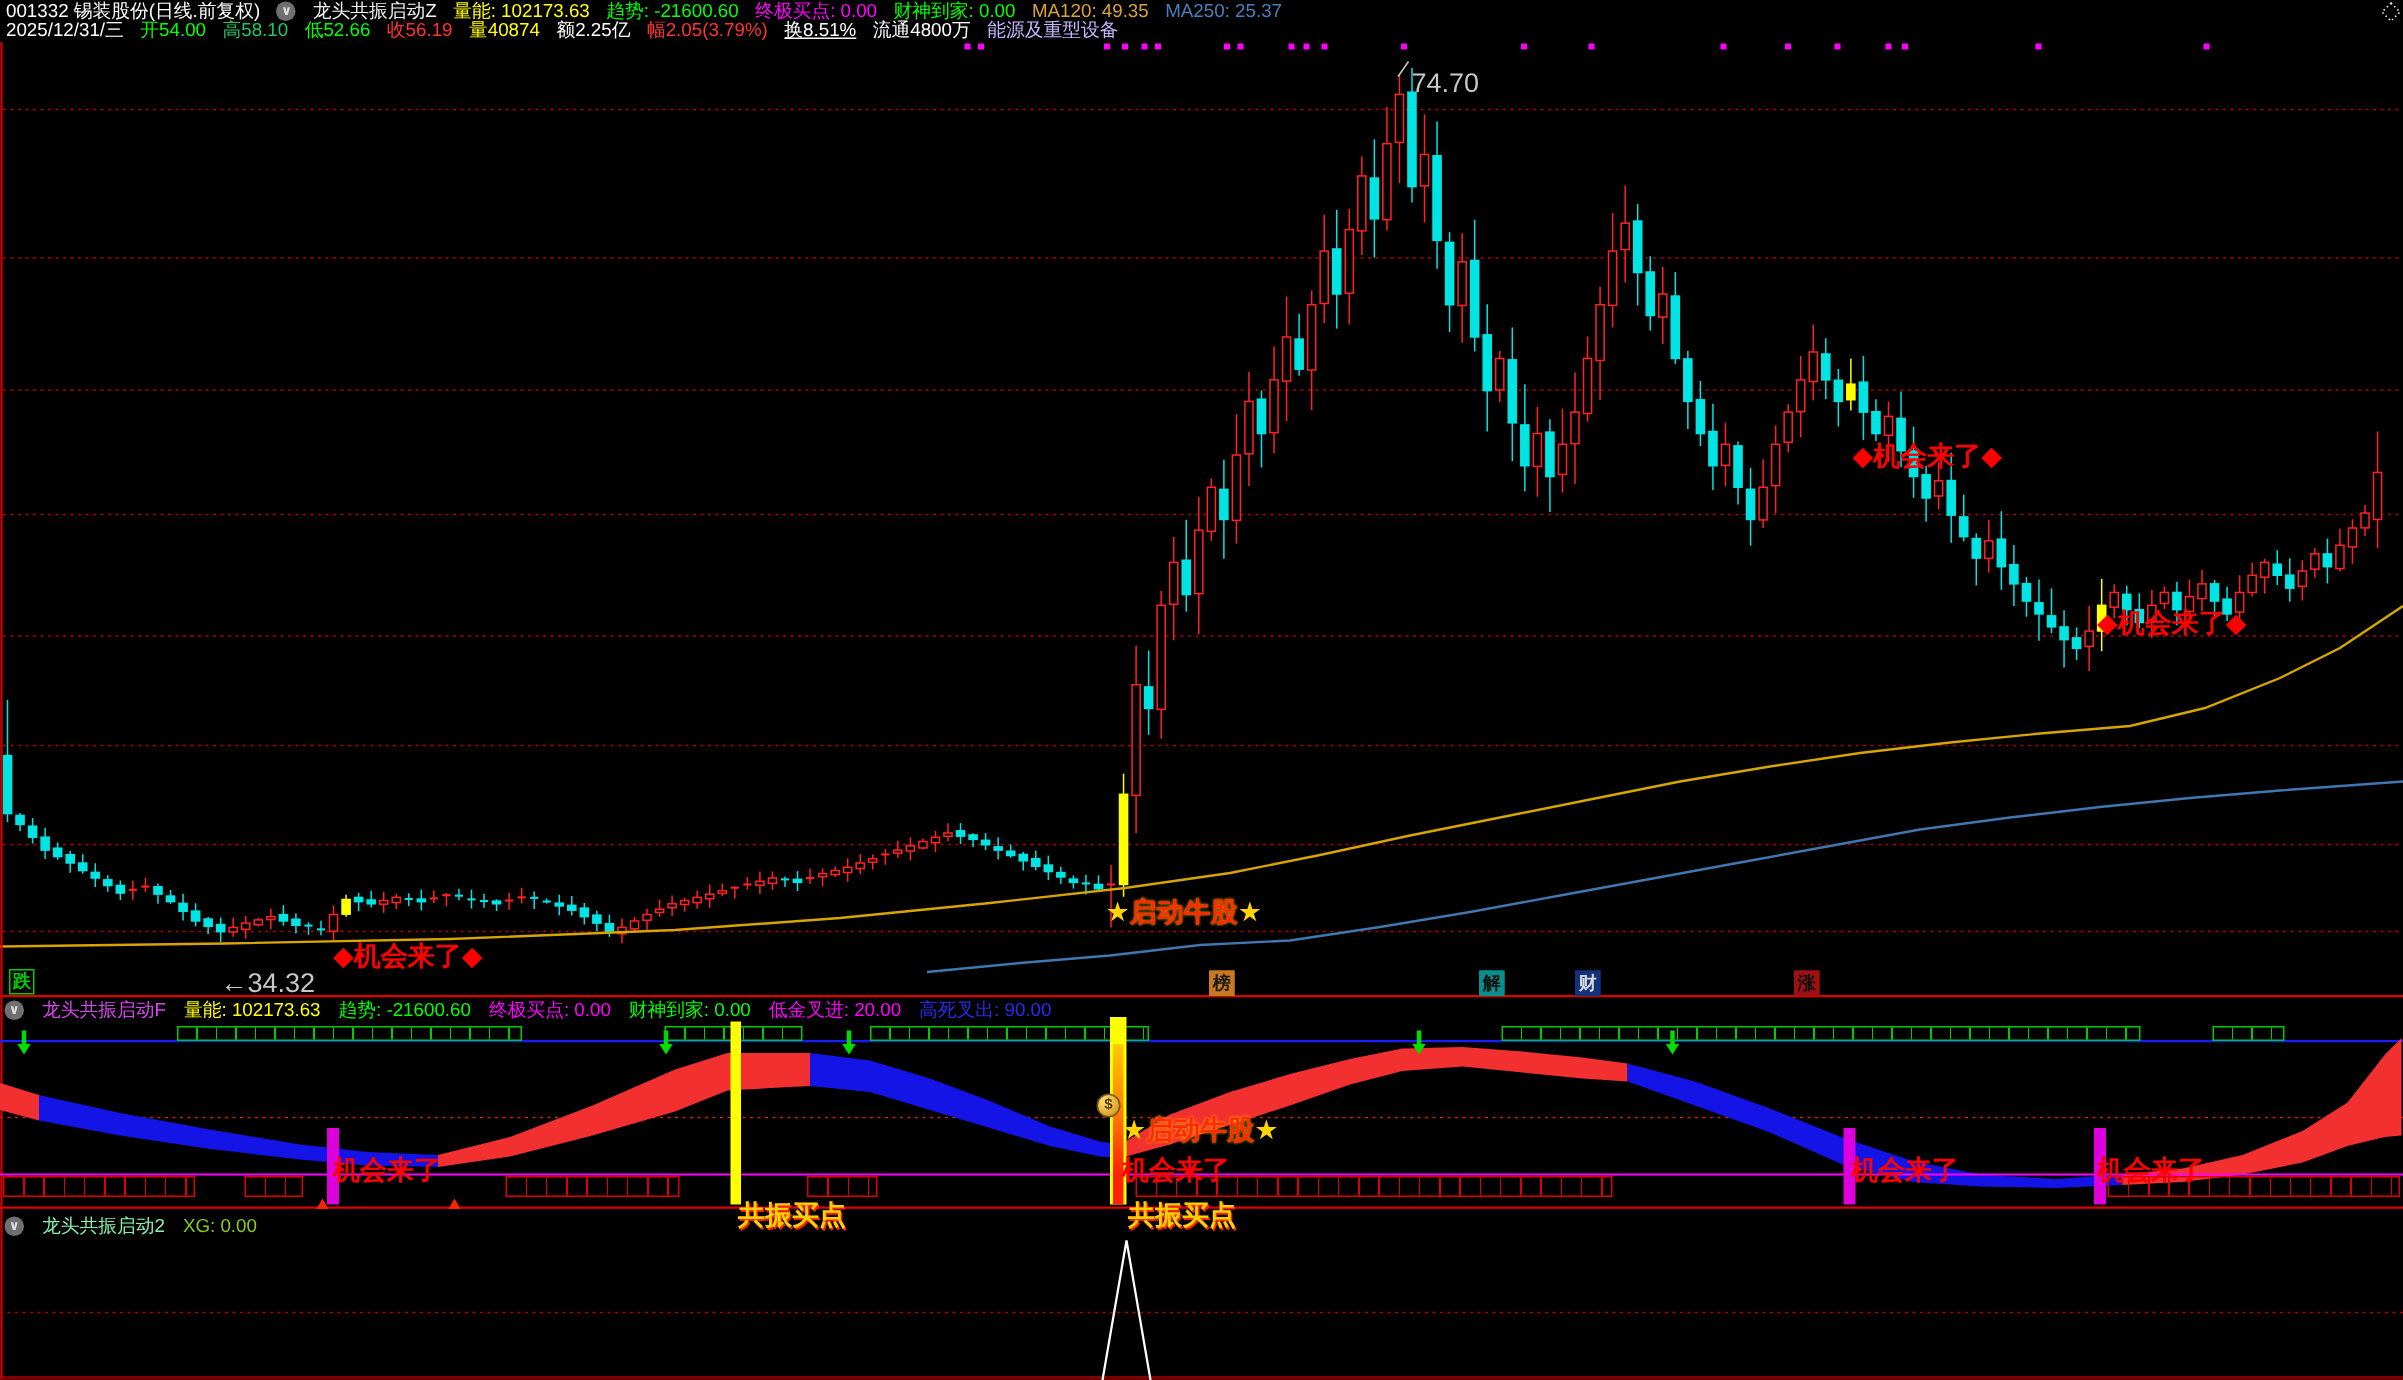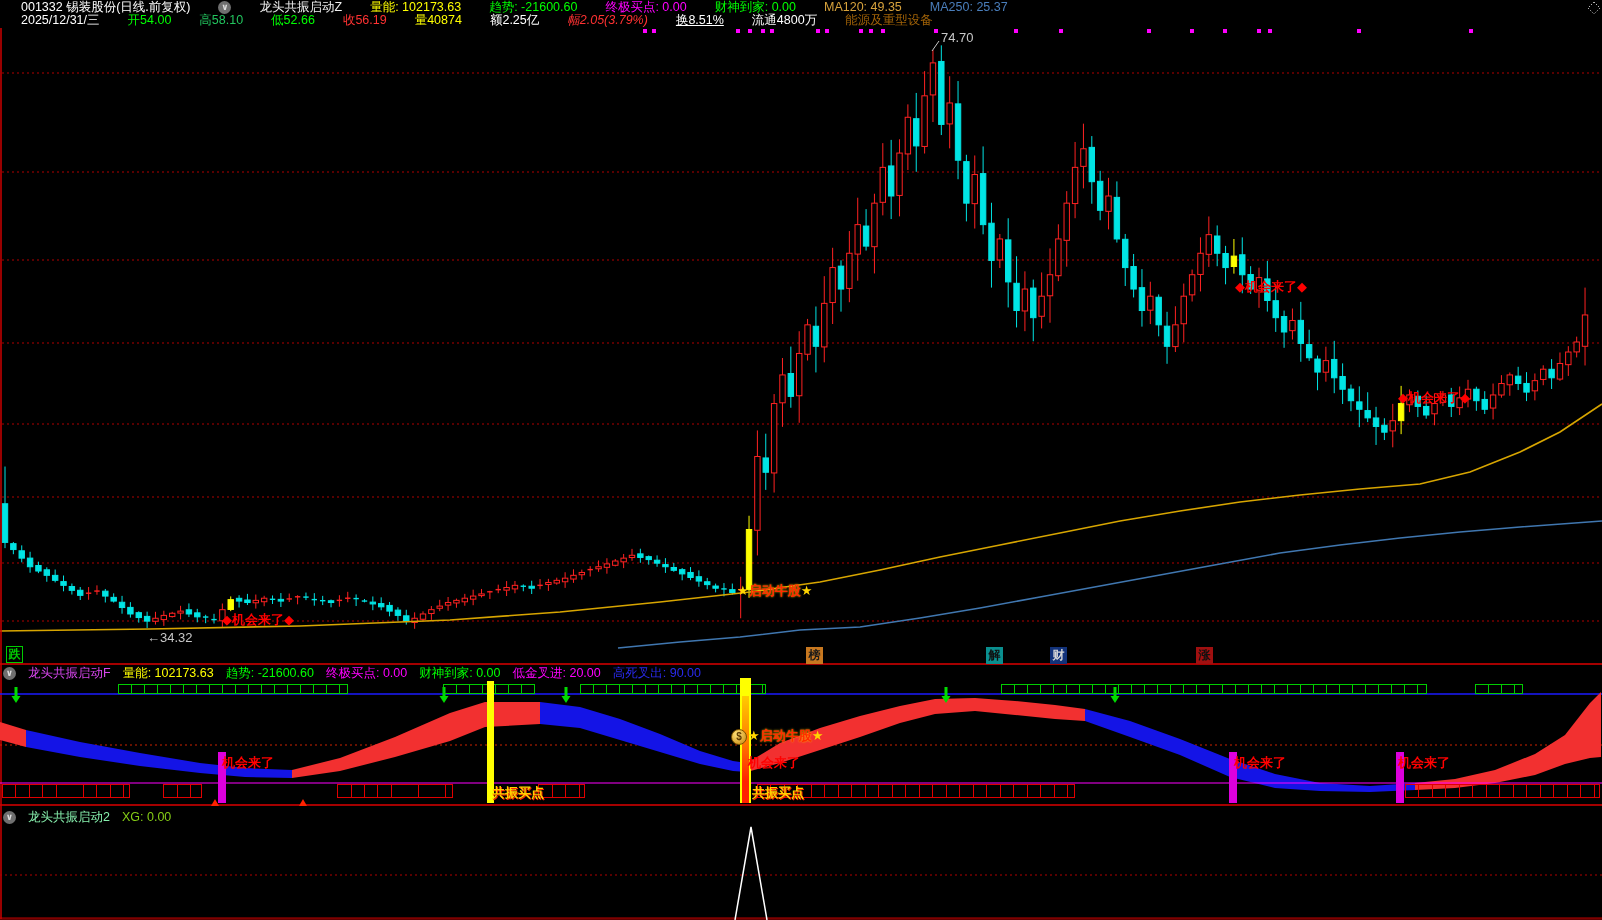--- a/index.html
+++ b/index.html
@@ -2,32 +2,32 @@
 <html><head>
 <meta charset="utf-8">
 <style>
   html,body{margin:0;padding:0;background:#000;}
   body{width:1602px;height:920px;position:relative;overflow:hidden;
        font-family:"Liberation Sans","DejaVu Sans",sans-serif;}
   #stage{position:absolute;left:0;top:0;width:1602px;height:920px;background:#000;}
   #chart-svg{position:absolute;left:0;top:0;}
   .hrow{position:absolute;left:4px;display:flex;gap:11px;white-space:nowrap;
         font-size:12.5px;line-height:13px;align-items:center;}
-  .hrow span{display:inline-block;margin-left:17px;}
+  .hrow span{display:inline-block;}
   .circle-icon{width:13px;height:13px;border-radius:50%;background:#6f6f6f;
         color:#dcdcdc;font-size:9px;line-height:12px;text-align:center;font-weight:bold;}
   .panel-head{position:absolute;left:3px;display:flex;gap:12px;font-size:12.5px;
         line-height:14px;align-items:center;white-space:nowrap;}
   .boxrow{position:absolute;box-sizing:border-box;}
   .boxrow.green{border:1px solid #00cc00;
         background:repeating-linear-gradient(90deg,transparent 0,transparent 12px,#00cc00 12px,#00cc00 13px);}
   .boxrow.red{border:1px solid #e00000;
         background:repeating-linear-gradient(90deg,transparent 0,transparent 12.5px,#e00000 12.5px,#e00000 13.5px);}
   .vbar{position:absolute;}
-  .lbl{position:absolute;font-size:13px;line-height:14px;white-space:nowrap;font-weight:bold;}
+  .lbl{position:absolute;font-size:18px;line-height:14px;white-space:nowrap;font-weight:bold;margin-top:17px;}
   .lbl.normal{font-weight:normal;}
   .star{color:#ffd400;}
   .wm{position:absolute;width:15px;height:15px;font-size:12px;line-height:15px;
       text-align:center;font-weight:bold;}
   .money-bag{position:absolute;width:14px;height:14px;border-radius:50%;
       background:radial-gradient(circle at 35% 30%,#ffe27a,#c8860a);
       border:1px solid #7a5200;color:#5c3a00;font-size:10px;line-height:14px;
       text-align:center;font-weight:bold;}
 </style>
 </head>
@@ -503,24 +503,24 @@
       <span style="color: rgb(74, 126, 187);">MA250: 25.37</span>
     </div>
   <div class="hrow" id="hrow2" style="top:14px">
       <span style="color: rgb(255, 255, 255);">2025/12/31/三</span>
       <span style="color: rgb(0, 255, 0);">开54.00</span>
       <span style="color: #22c55e; text-align: right;">高58.10</span>
       <span style="color: rgb(0, 255, 0); text-align: center;">低52.66</span>
       <span style="color: rgb(255, 50, 50);">收56.19</span>
       <span style="color: rgb(255, 255, 0);">量40874</span>
       <span style="color: rgb(255, 255, 255);">额2.25亿</span>
-      <span style="color: rgb(255, 50, 50); font-style: italic;">幅2.05(3.79%)</span>
+      <span style="color: rgb(255, 50, 50);">幅2.05(3.79%)</span>
       <span style="color: rgb(255, 255, 255); text-decoration: underline;">换8.51%</span>
       <span style="color: rgb(255, 255, 255); text-align: center;">流通4800万</span>
-      <span style="color: #a16207;">能源及重型设备</span>
+      <span style="color: #c4b5fd;">能源及重型设备</span>
     </div>
   <div id="overlay">
       <div class="boxrow green" style="left: 118px; top: 684px; width: 230px; height: 10px;"></div>
       <div class="boxrow green" style="left: 443px; top: 684px; width: 92px; height: 10px;"></div>
       <div class="boxrow green" style="left: 580px; top: 684px; width: 186px; height: 10px;"></div>
       <div class="boxrow green" style="left: 1001px; top: 684px; width: 426px; height: 10px;"></div>
       <div class="boxrow green" style="left: 1475px; top: 684px; width: 48px; height: 10px;"></div>
       <div class="boxrow red" style="left: 2px; top: 784px; width: 128px; height: 14px;"></div>
       <div class="boxrow red" style="left: 163px; top: 784px; width: 39px; height: 14px;"></div>
       <div class="boxrow red" style="left: 337px; top: 784px; width: 116px; height: 14px;"></div>

